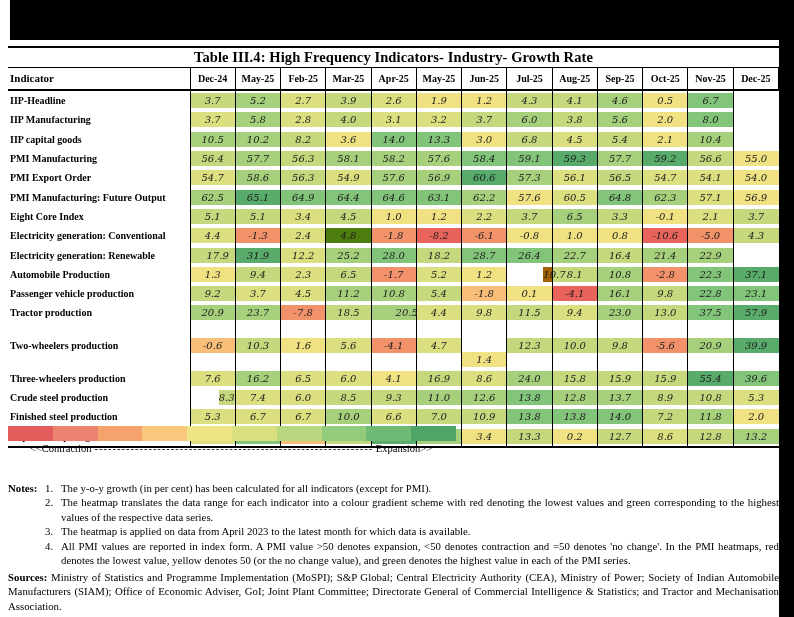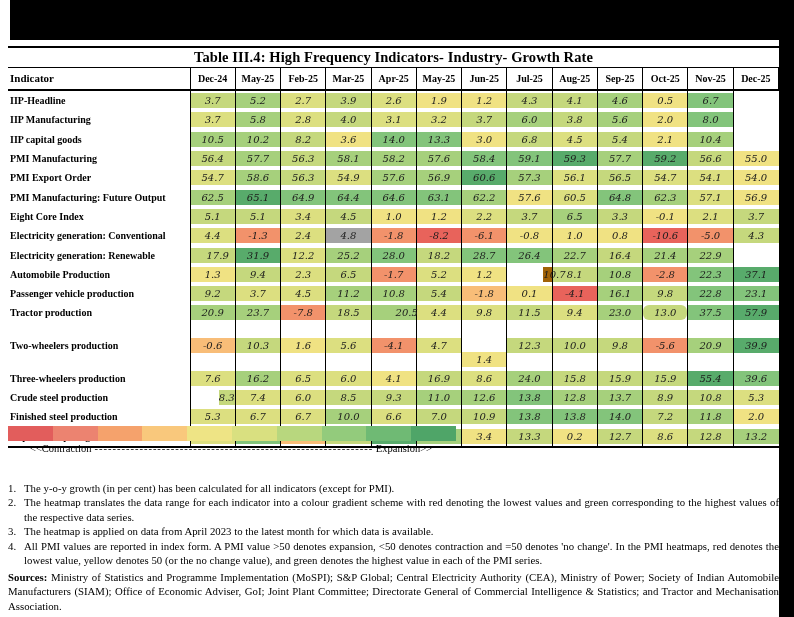--- a/index.html
+++ b/index.html
@@ -402,21 +402,21 @@
         <td class="val">
           <div class="fill" style="background: rgb(220, 223, 128);">4.4</div>
         </td>
         <td class="val">
           <div class="fill" style="background: rgb(242, 146, 107);">-1.3</div>
         </td>
         <td class="val">
           <div class="fill" style="background: rgb(220, 223, 128);">2.4</div>
         </td>
         <td class="val">
-          <div class="fill" style="background: #a3a3a3;">4.8</div>
+          <div class="fill" style="background: #4d7c0f;">4.8</div>
         </td>
         <td class="val">
           <div class="fill" style="background: rgb(242, 146, 107);">-1.8</div>
         </td>
         <td class="val">
           <div class="fill" style="background: rgb(232, 99, 91);">-8.2</div>
         </td>
         <td class="val">
           <div class="fill" style="background: rgb(242, 146, 107);">-6.1</div>
         </td>
@@ -591,21 +591,21 @@
         <td class="val">
           <div class="fill" style="background: rgb(197, 216, 125);">11.5</div>
         </td>
         <td class="val">
           <div class="fill" style="background: rgb(220, 223, 128);">9.4</div>
         </td>
         <td class="val">
           <div class="fill" style="background: rgb(166, 208, 124);">23.0</div>
         </td>
         <td class="val">
-          <div class="fill" style="background: rgb(197, 216, 125); border-radius: 6px;">13.0</div>
+          <div class="fill" style="background: rgb(197, 216, 125);">13.0</div>
         </td>
         <td class="val">
           <div class="fill" style="background: rgb(131, 196, 123);">37.5</div>
         </td>
         <td class="val">
           <div class="fill" style="background: rgb(88, 171, 107);">57.9</div>
         </td>
       </tr>
       <tr>
         <td class="label">Two-wheelers production</td>
@@ -833,20 +833,21 @@
     <div class="seg" style="background: rgb(79, 165, 104);"></div>
   </div>
 <div class="legend-text">
   <span>&lt;&lt;Contraction</span>
   <span class="legend-dashes">------------------------------------------------------------------------------------------</span>
   <span>Expansion&gt;&gt;</span>
 </div>
 
 <div class="notes">
   <div class="notes-row">
+    <span class="notes-label">Notes:</span>
     <div class="note-items" id="note-items">
         <div class="note-item">
           <span class="note-num">1.</span>
           <span class="note-text">The y-o-y growth (in per cent) has been calculated for all indicators (except for PMI).</span>
         </div>
         <div class="note-item">
           <span class="note-num">2.</span>
           <span class="note-text">The heatmap translates the data range for each indicator into a colour gradient scheme with red denoting the lowest values and green corresponding to the highest values of the respective data series.</span>
         </div>
         <div class="note-item">

